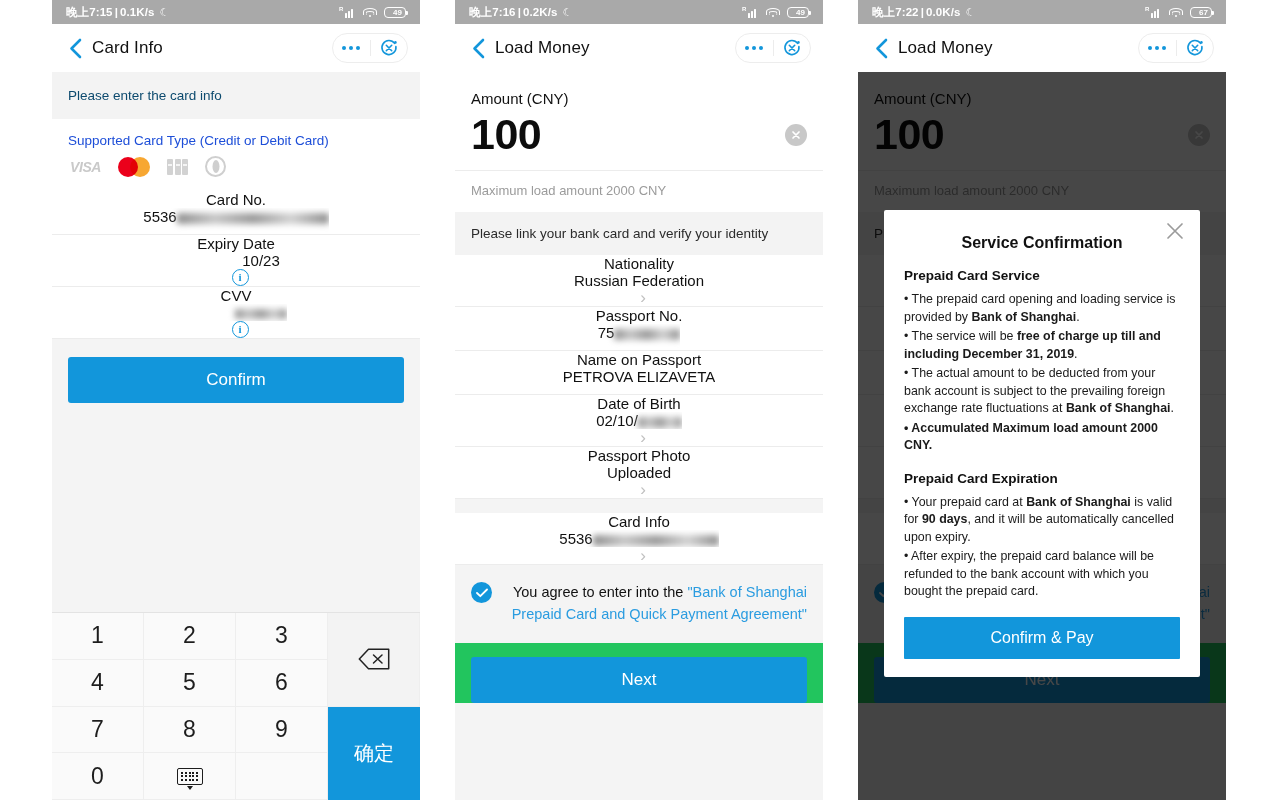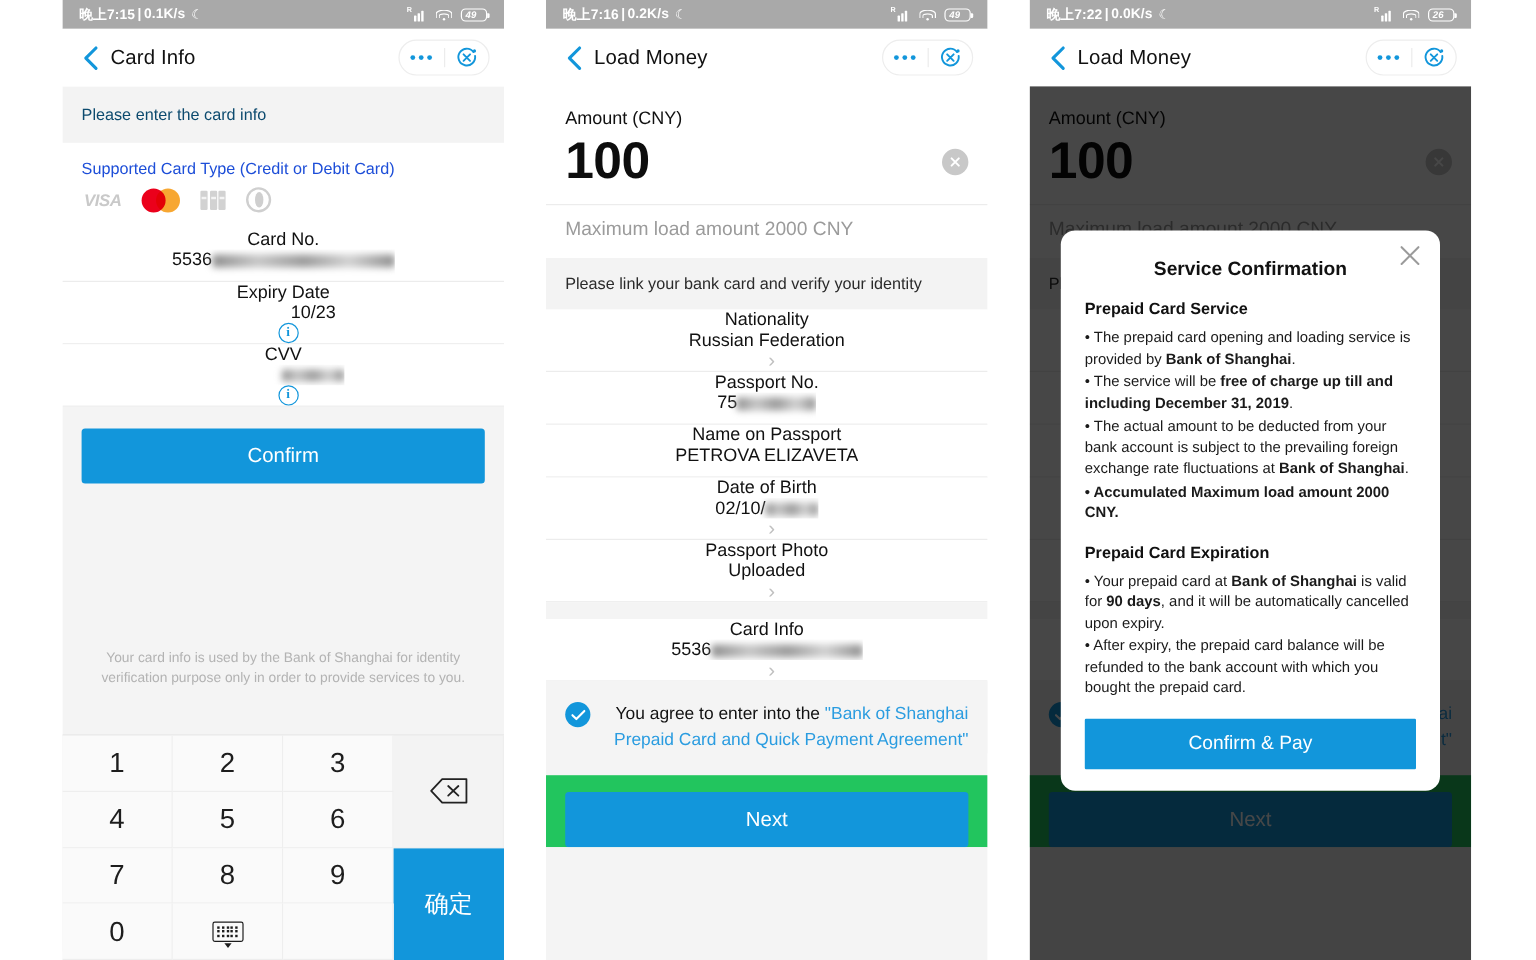--- a/index.html
+++ b/index.html
@@ -37,22 +37,22 @@
   .sig i:nth-child(3){height:7px}
   .sig i:nth-child(4){height:9px}
   .sig .rmk{position:absolute;left:0;top:-1px;font-size:6px;line-height:6px;font-weight:bold;}
   .wifi{width:14px;height:11px;position:relative;}
   .wifi span{position:absolute;left:50%;transform:translateX(-50%);border:1.6px solid #fff;border-bottom:none;border-radius:50% 50% 0 0;}
   .wifi span:nth-child(1){width:12px;height:6px;top:1px;}
   .wifi span:nth-child(2){width:7px;height:3.5px;top:4px;}
   .wifi span:nth-child(3){width:2px;height:2px;top:8px;border:none;background:#fff;border-radius:50%;}
   .batt{
     border:1.3px solid #fff;border-radius:4px;height:11px;min-width:22px;
-    font-size:8px;line-height:10px;font-weight:bold;text-align:left;
-    padding:0 3px;box-sizing:border-box;position:relative;font-style:italic;
+    font-size:8px;line-height:10px;font-weight:bold;text-align:right;
+    padding:0 3px;box-sizing:border-box;position:relative;
   }
   .batt:after{content:"";position:absolute;right:-3px;top:3px;width:2px;height:4px;background:#fff;border-radius:0 1px 1px 0;}
 
   
   .navbar{
     height:48px;background:#fff;display:flex;align-items:center;
     padding:0 12px;box-sizing:border-box;position:relative;
   }
   .back-chevron{
     width:22px;height:22px;display:flex;align-items:center;justify-content:center;
@@ -151,42 +151,42 @@
   .kb-dots i{background:#1d1d1d;display:block;}
 
   
   .amount-label{font-size:15px;color:#111;padding:18px 16px 4px 16px;}
   .amount-wrap{display:flex;align-items:center;padding:0 16px 12px 16px;border-bottom:1px solid #ececec;}
   .amount-val{font-size:43px;font-weight:bold;color:#0d0d0d;flex:1;letter-spacing:-.5px;line-height:1.1;}
   .clear-btn{
     width:22px;height:22px;border-radius:50%;background:#c8c8c8;
     display:flex;align-items:center;justify-content:center;flex:0 0 auto;
   }
-  .max-note{font-size:16px;color:#9b9b9b;padding:12px 16px 14px 16px;}
+  .max-note{font-size:13px;color:#9b9b9b;padding:12px 16px 14px 16px;}
 
   
   .agree{
     background:#f4f4f4;display:flex;align-items:flex-start;
     padding:16px 16px 0 16px;box-sizing:border-box;gap:10px;
   }
   .check{
     width:21px;height:21px;border-radius:50%;background:#1296db;flex:0 0 auto;
     display:flex;align-items:center;justify-content:center;margin-top:1px;
   }
   .agree-txt{font-size:14.5px;line-height:22px;color:#111;}
   .agree-txt a{color:#2a9ce0;text-decoration:none;}
   .agree-wrap{background:#f4f4f4;padding-bottom:18px;text-align:right;}
   .next-wrap{background:#22c55e;padding:14px 16px 0 16px;box-sizing:border-box;}
 
   
   .dim{position:absolute;left:0;top:72px;width:368px;height:728px;background:rgba(0,0,0,.72);}
   .behind{position:absolute;left:0;top:72px;width:368px;height:728px;}
   .modal{
-    position:absolute;left:26px;top:192px;width:316px;
-    background:#fff;border-radius:12px;box-sizing:border-box;
+    position:absolute;left:26px;top:210px;width:316px;
+    background:#fff;border-radius:2px;box-sizing:border-box;
     padding:18px 20px 18px 20px;
   }
   .modal-close{position:absolute;right:12px;top:10px;width:24px;height:24px;}
   .modal-title{text-align:center;font-size:16px;font-weight:bold;color:#111;margin:6px 0 16px;}
   .mh{font-size:13.5px;font-weight:bold;color:#111;margin:0 0 8px;}
   .mp{font-size:12.4px;line-height:17.5px;color:#1a1a1a;margin:0 0 2px;}
   .mp b{font-weight:bold;}
   .mgap{height:14px;}
   .modal-btn{
     background:#1296db;color:#fff;text-align:center;font-size:16px;
@@ -288,21 +288,20 @@
       </span>
       <span class="after">
           <span class="info-i">i</span>
         </span>
     </div>
 
     <div style="background:#f4f4f4;height:454px;position:relative;">
       <div style="padding:18px 16px 0 16px;">
         <div class="btn-primary">Confirm</div>
       </div>
-      <div class="footnote" style="top:202px">Your card info is used by the Bank of Shanghai for identity verification purpose only in order to provide services to you.</div>
     </div>
 
     <div class="keypad">
       <div class="key">1</div>
       <div class="key">2</div>
       <div class="key">3</div>
       <div class="key span2 del">
         <svg width="34" height="24" viewBox="0 0 34 24">
             <path d="M11.5 2.2h20.2v19.6H11.5L2.3 12z" fill="none" stroke="#222" stroke-width="1.5" stroke-linejoin="round"></path>
             <path d="M16.5 8l8.5 8M25 8l-8.5 8" stroke="#222" stroke-width="1.5" stroke-linecap="round"></path>
@@ -475,21 +474,21 @@
           <i></i>
             <i></i>
             <i></i>
             <i></i>
         </span>
         <span class="wifi">
             <span></span>
             <span></span>
             <span></span>
           </span>
-        <span class="batt">26</span>
+        <span class="batt">67</span>
       </div>
     </div>
 
     <div class="navbar">
       <div class="back-chevron">
         <svg width="13" height="21" viewBox="0 0 13 21">
             <polyline points="11,2 2.5,10.5 11,19" fill="none" stroke="#1296db" stroke-width="2.6" stroke-linecap="round" stroke-linejoin="round"></polyline>
           </svg>
       </div>
       <div class="nav-title">Load Money</div>

